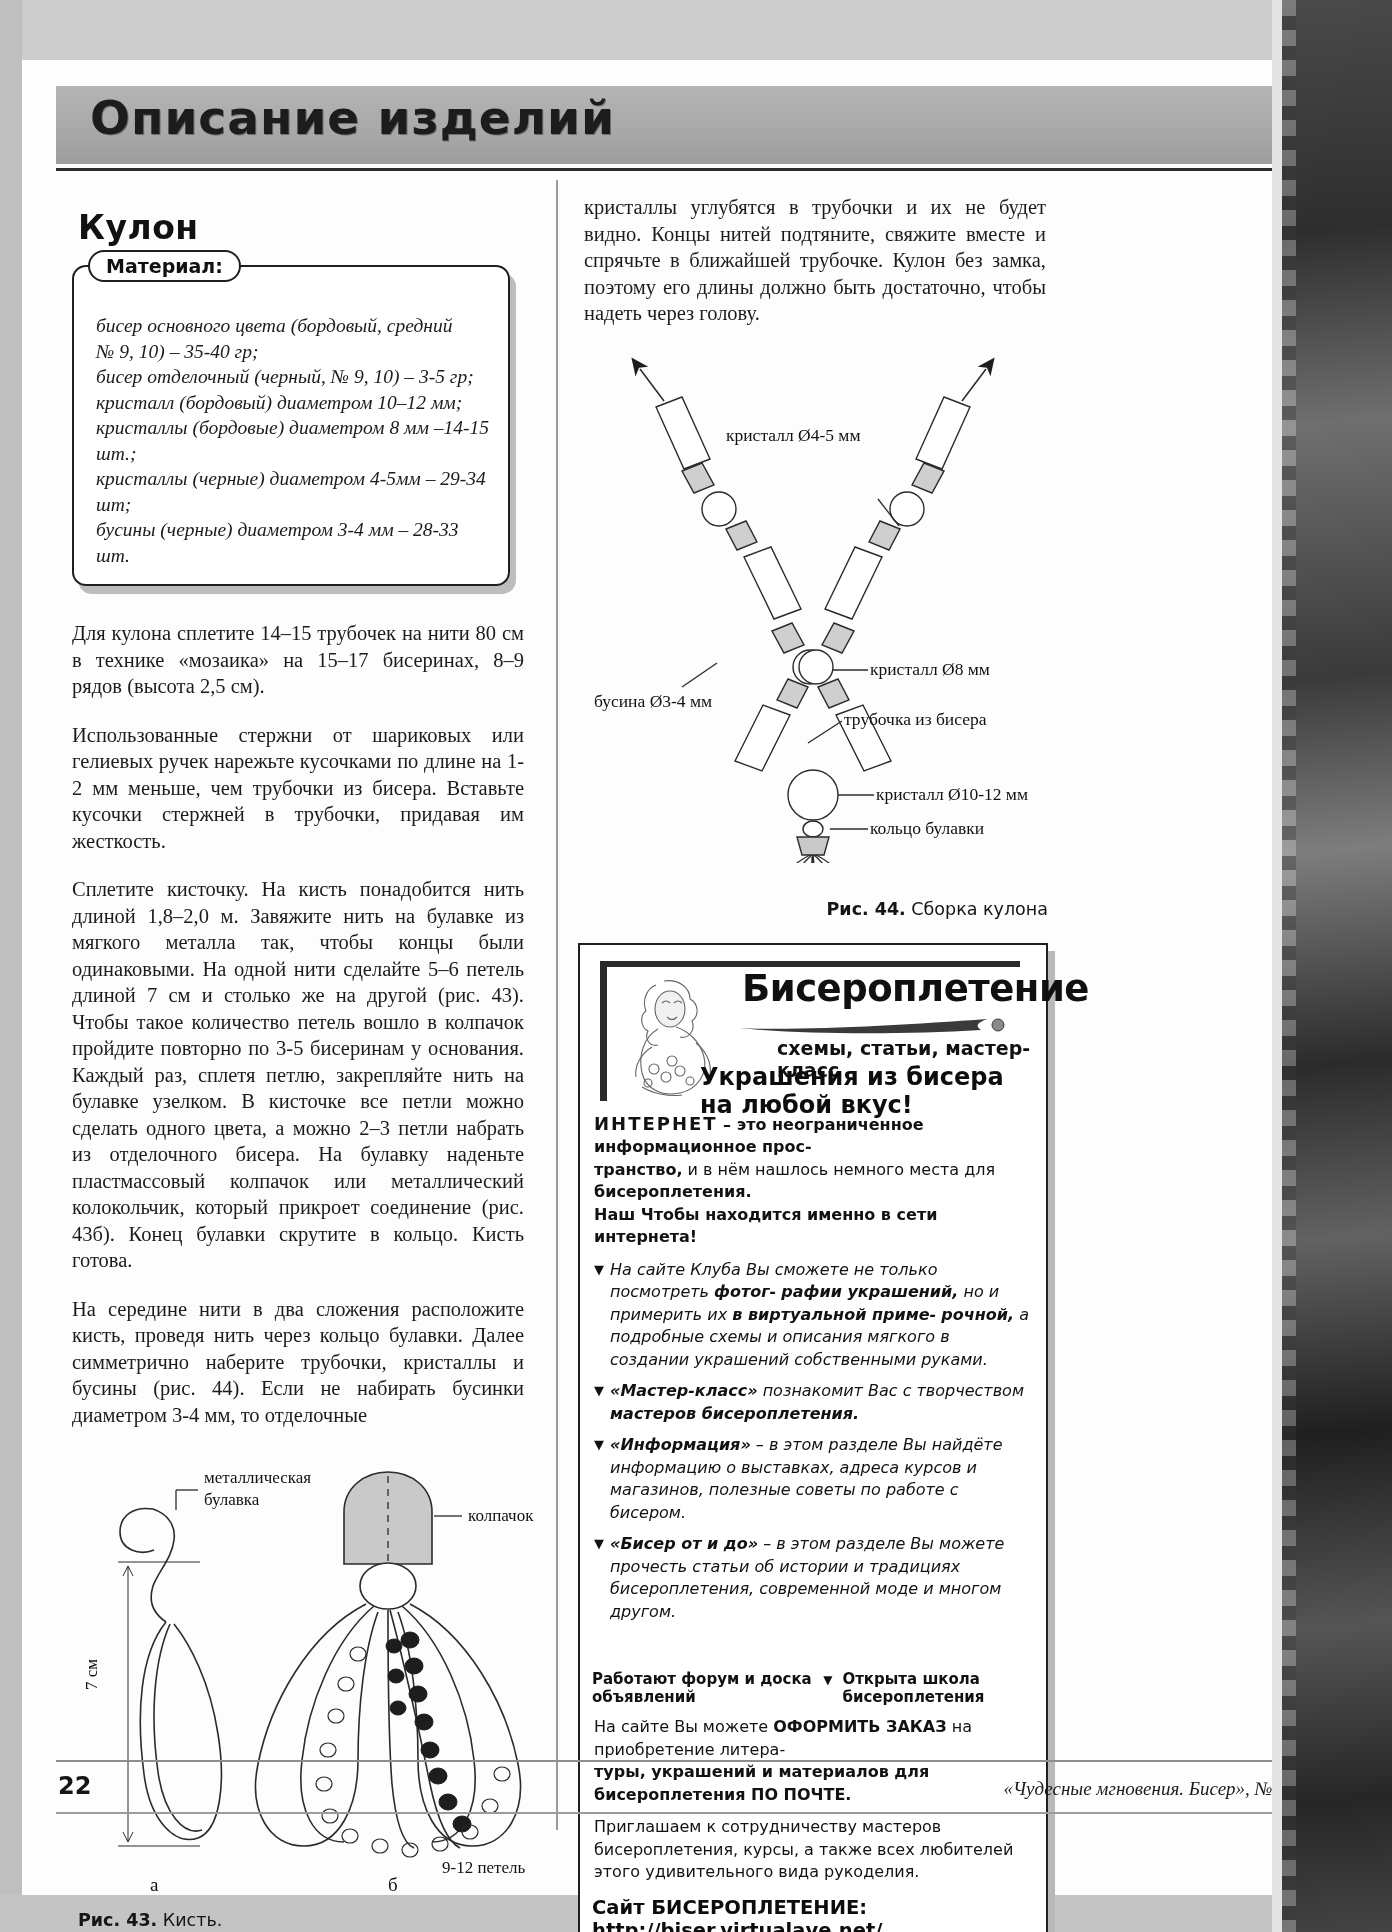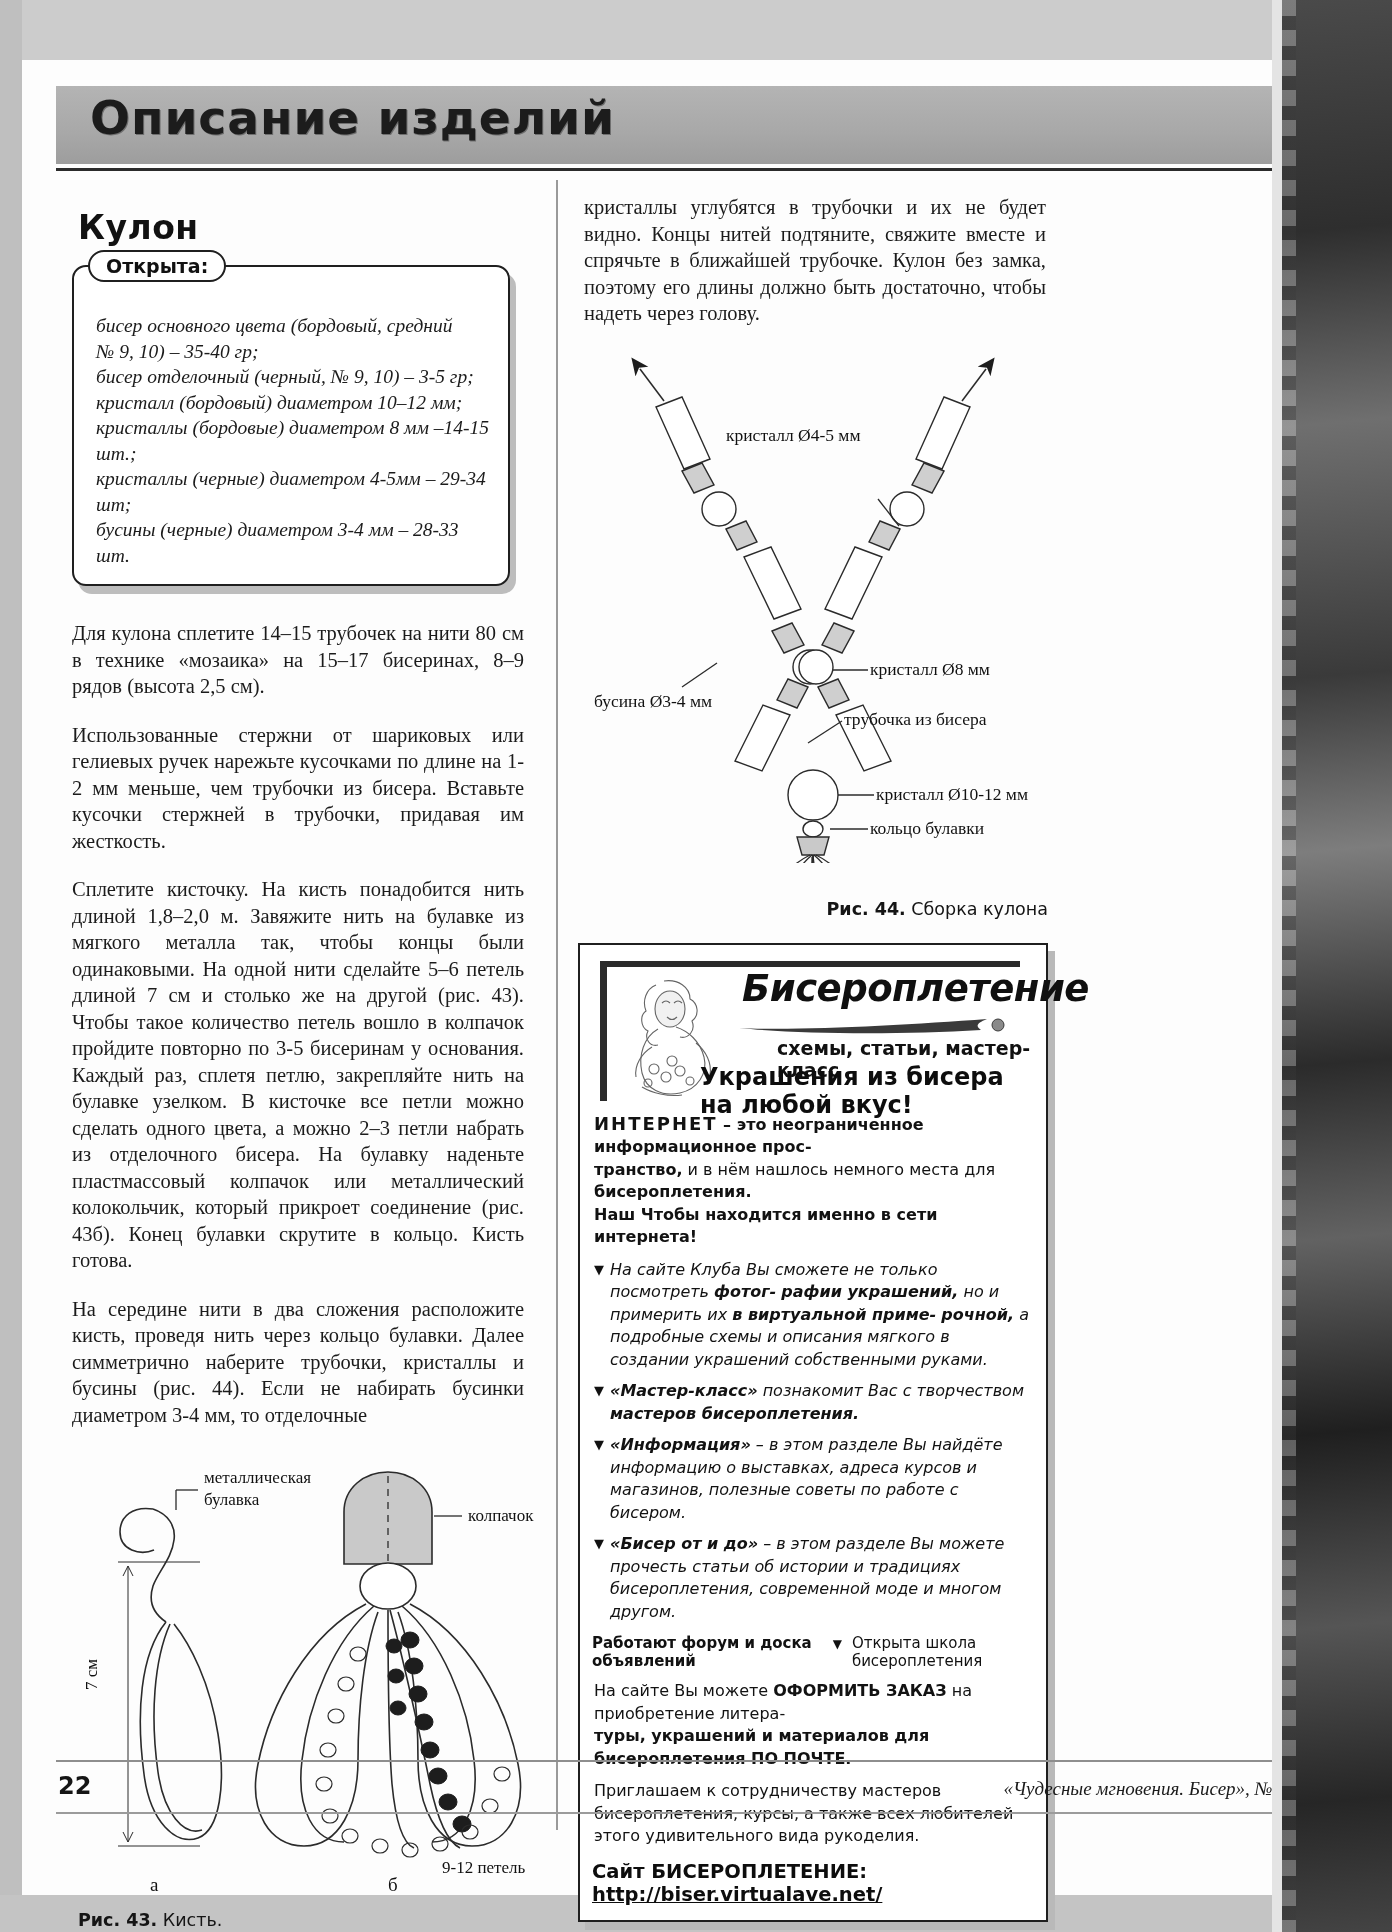--- a/index.html
+++ b/index.html
@@ -71,21 +71,21 @@
   .fig43 .lbl{font-family:"Liberation Serif",serif;font-size:17px;}
 
   
   .ad{position:relative;margin:24px 0 0 0;width:470px;}
   .ad .adshadow{position:absolute;left:7px;top:8px;right:-7px;bottom:-8px;background:#b9b9b9;}
   .ad .adbody{position:relative;background:#fff;border:2px solid #1f1f1f;padding:10px 12px 14px 12px;}
   .adhead{position:relative;height:148px;border-bottom:0;}
   .adhead .vbar{position:absolute;left:8px;top:6px;width:7px;height:140px;background:#2a2a2a;}
   .adhead .hbar{position:absolute;left:8px;top:6px;width:420px;height:6px;background:#2a2a2a;}
   .adhead .bigword{position:absolute;left:150px;top:12px;font-family:"DejaVu Sans",sans-serif;
-    font-style:italic;font-weight:bold;font-size:37px;color:#101010;letter-spacing:-.5px;}
+    font-weight:bold;font-size:37px;color:#101010;letter-spacing:-.5px;}
   .adhead .sub1{position:absolute;left:185px;top:82px;font-family:"DejaVu Sans",sans-serif;
     font-weight:bold;font-size:19px;color:#111;}
   .adhead .sub2{position:absolute;left:108px;top:108px;font-family:"DejaVu Sans",sans-serif;
     font-weight:bold;font-size:24px;color:#0d0d0d;}
   .adhead .swoosh{position:absolute;left:145px;top:62px;width:270px;height:18px;}
   .lady{position:absolute;left:20px;top:14px;width:120px;height:130px;opacity:.85;}
 
   .adtxt{font-family:"DejaVu Sans",sans-serif;font-size:16px;line-height:22.5px;color:#121212;
     margin:10px 2px 0 2px;}
   .adtxt .b{font-weight:bold;}
@@ -122,21 +122,21 @@
     <div class="rule-under"></div>
     <div class="coldiv"></div>
 
     <div class="colL">
 
       <h2 class="item-title">Кулон</h2>
 
       <div class="matbox">
         <div class="shadow"></div>
         <div class="body">
-          <div class="tag">Открыта:</div>
+          <div class="tag">Материал:</div>
           <div class="line">бисер основного цвета (бордовый, средний</div>
           <div class="line">№ 9, 10) – 35-40 гр;</div>
           <div class="line">бисер отделочный (черный, № 9, 10) – 3-5 гр;</div>
           <div class="line">кристалл (бордовый) диаметром 10–12 мм;</div>
           <div class="line">кристаллы (бордовые) диаметром 8 мм –14-15 шт.;</div>
           <div class="line">кристаллы (черные) диаметром 4-5мм – 29-34 шт;</div>
           <div class="line">бусины (черные) диаметром 3-4 мм – 28-33 шт.</div>
         </div>
       </div>
 
@@ -373,21 +373,21 @@
             </div>
             <div class="bullet">
               <div class="tri">▼</div>
               <div class="txt"><span class="bi">«Бисер от и до»</span><span> – в этом разделе Вы можете прочесть статьи об истории и традициях бисероплетения, современной моде и многом другом.</span></div>
             </div>
           </div>
 
           <div class="adline" style="display:flex;gap:10px;align-items:baseline;">
             <span>Работают форум и доска объявлений</span>
             <span style="font-size:12px;">▼</span>
-            <span style="font-weight:normal;">Открыта школа бисероплетения</span>
+            <span style="font-weight:bold;margin-top:36px;">Открыта школа бисероплетения</span>
           </div>
 
           <div class="adtxt" style="margin-top:10px;">
             <span>На сайте Вы можете </span><span class="b">ОФОРМИТЬ ЗАКАЗ</span><span> на приобретение литера-</span><br>
             <span class="b">туры, украшений и материалов для бисероплетения ПО ПОЧТЕ.</span>
           </div>
 
           <div class="adtxt" style="margin-top:10px;">Приглашаем к сотрудничеству мастеров бисероплетения, курсы, а также всех любителей этого удивительного вида рукоделия.</div>
 
           <div class="adsite">

